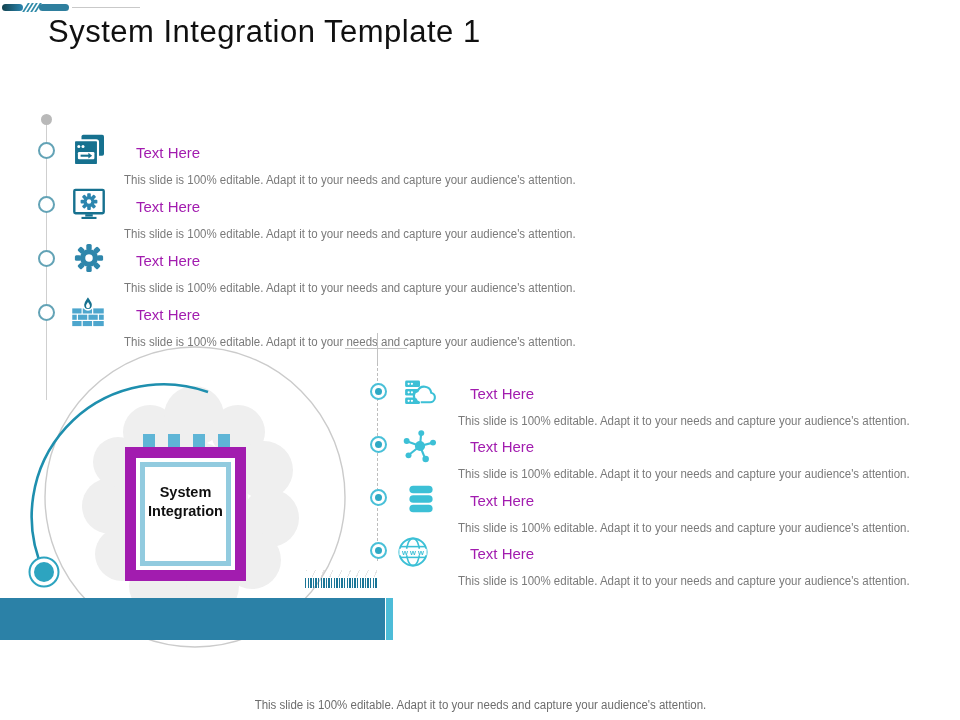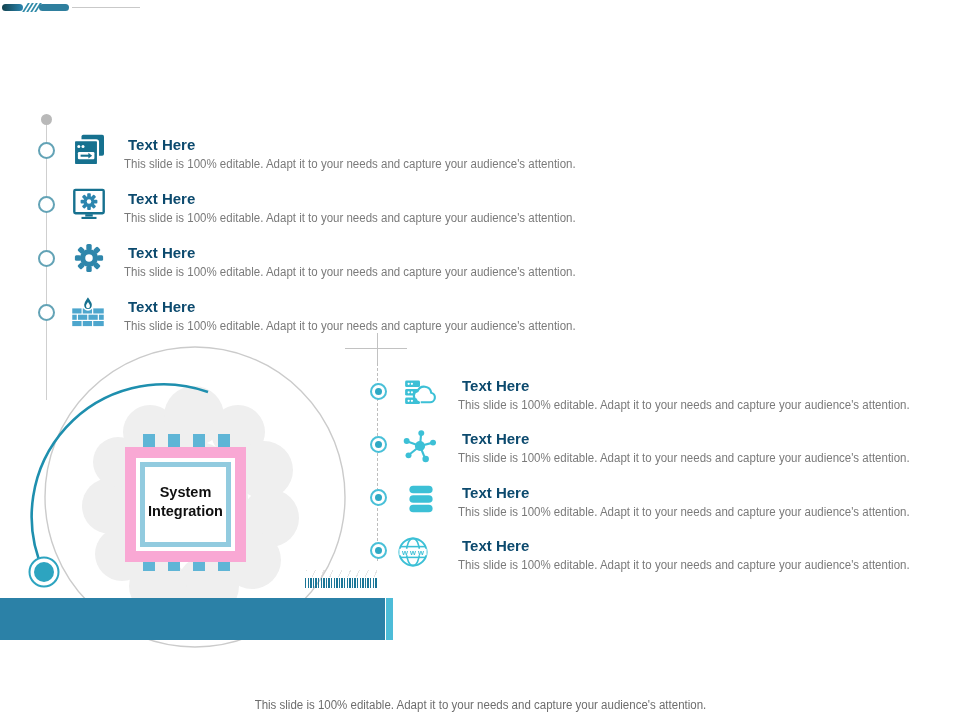--- a/index.html
+++ b/index.html
@@ -14,27 +14,27 @@
   .slash{position:absolute;top:3px;width:2px;height:9px;background:#2f8aa8;transform:skewX(-32deg);}
   .topline{position:absolute;left:72px;top:7px;width:68px;height:1px;background:#c9c9c9;}
   
   .title{position:absolute;left:48px;top:14px;font-size:31px;color:#101010;letter-spacing:.5px;}
   
   .vline-left{position:absolute;left:46px;top:118px;width:1px;height:282px;background:#cfcfcf;}
   .dot-gray{position:absolute;left:41px;top:114px;width:11px;height:11px;border-radius:50%;background:#b9b9b9;}
   .ring{position:absolute;width:13px;height:13px;border-radius:50%;background:#fff;border:2px solid #63a3b6;}
   
   .item{position:absolute;}
-  .item h3{margin:4px;font-size:15px;font-weight:bold;color:#0c4a6e;}
+  .item h3{margin:12px;font-size:15px;font-weight:normal;color:#a21caf;}
   .item p{margin:3px 0 0 0;font-size:12.5px;color:#7a7a7a;white-space:nowrap;
           transform:scaleX(.92);transform-origin:left;}
   .icon-box{position:absolute;width:36px;height:36px;}
   
   .center-svg{position:absolute;left:0;top:330px;}
-  .chip{position:absolute;left:125px;top:447px;width:121px;height:115px;background:#f9a8d4;}
+  .chip{position:absolute;left:125px;top:447px;width:121px;height:134px;background:#a21caf;}
   .chip-white{position:absolute;left:11px;top:11px;right:11px;bottom:11px;background:#fff;}
   .chip-ring{position:absolute;left:15px;top:15px;right:15px;bottom:15px;border:5px solid #92cbdf;background:#fff;}
   .chip-label{position:absolute;left:0;right:0;top:36px;text-align:center;font-size:14.5px;
               font-weight:bold;color:#101010;line-height:19px;white-space:nowrap;}
   .pin{position:absolute;width:12px;height:13px;background:#5fb5d6;}
   
   .cross-h{position:absolute;left:345px;top:348px;width:62px;height:1px;background:#c2c2c2;}
   .cross-v{position:absolute;left:377px;top:333px;width:1px;height:30px;background:#c2c2c2;}
   .vline-right{position:absolute;left:377px;top:363px;width:0;height:198px;border-left:1px dashed #bdbdbd;}
   .tdot{position:absolute;left:370px;width:13px;height:13px;border-radius:50%;background:#fff;border:2px solid #49c0d8;}
@@ -58,20 +58,21 @@
   <div>
     <div class="pill1"></div>
     <div class="slash" style="left:25px"></div>
     <div class="slash" style="left:29px"></div>
     <div class="slash" style="left:33px"></div>
     <div class="slash" style="left:37px"></div>
     <div class="pill2"></div>
     <div class="topline"></div>
   </div>
 
+  <div class="title">System Integration Template 1</div>
 
   <div class="vline-left"></div>
   <div class="dot-gray"></div>
   <div class="ring" style="left:38px;top:142px"></div>
   <div class="ring" style="left:38px;top:196px"></div>
   <div class="ring" style="left:38px;top:250px"></div>
   <div class="ring" style="left:38px;top:304px"></div>
 
   <div class="icon-box" style="left:71px;top:132px">
     <svg width="36" height="36" viewBox="0 0 24 24">

